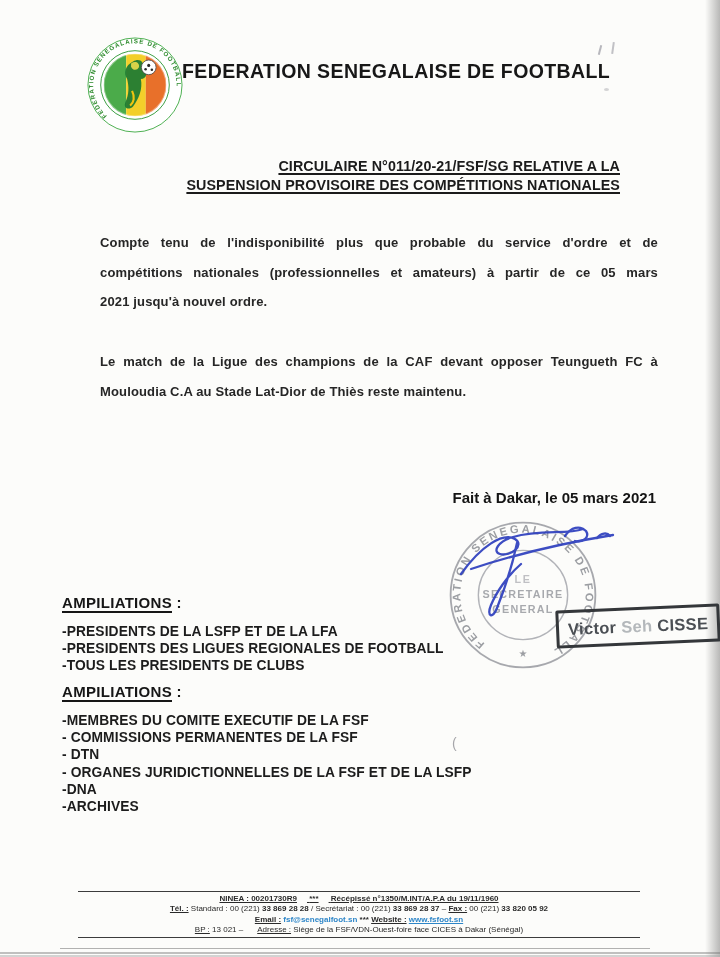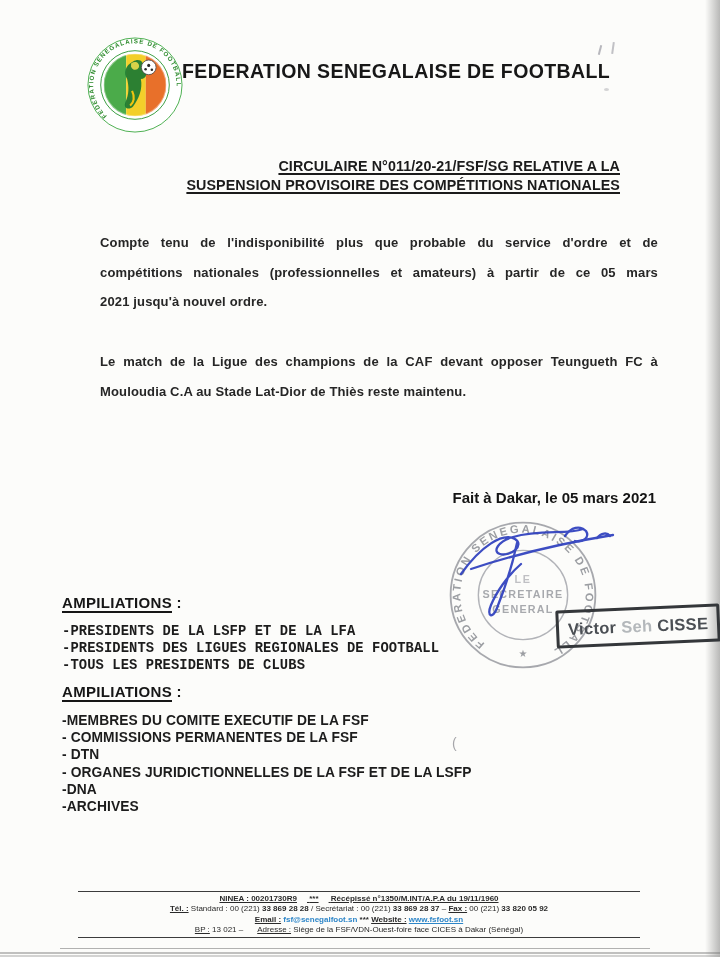--- a/index.html
+++ b/index.html
@@ -59,21 +59,21 @@
     font-size:16.5px; font-weight:bold; letter-spacing:.3px; color:#4b4f54; white-space:nowrap;
   }
   .name-stamp .faded{color:#b4b8bb;}
 
   
   .sec-heading{position:absolute; left:62px; font-size:15px; font-weight:bold; color:#161616; letter-spacing:.3px;}
   .sec-heading .u{text-decoration:underline; text-decoration-thickness:2px; text-underline-offset:3px;}
   .dest-heading{top:594px;}
   .amp-heading{top:683px;}
   .sec-list{position:absolute; left:62px; font-size:13.8px; font-weight:bold; color:#1c1c1c; line-height:17.2px; letter-spacing:.1px;}
-  .dest-list{top:623px;font-family:Liberation Mono, monospace;}
+  .dest-list{top:623px;}
   .amp-list{top:712px;}
 
   
   .footer{position:absolute; left:78px; top:891px; width:562px; text-align:center;
     font-size:8px; color:#2a2a2a; line-height:10.3px;}
   .footer .rule-top{border-top:1.6px solid #3c3c3c; margin-bottom:2px;}
   .footer .rule-bottom{border-top:1.4px solid #3c3c3c; margin-top:2px;}
   .footer .b{font-weight:bold;}
   .footer .u{text-decoration:underline;}
   .footer .bu{font-weight:bold; text-decoration:underline;}

